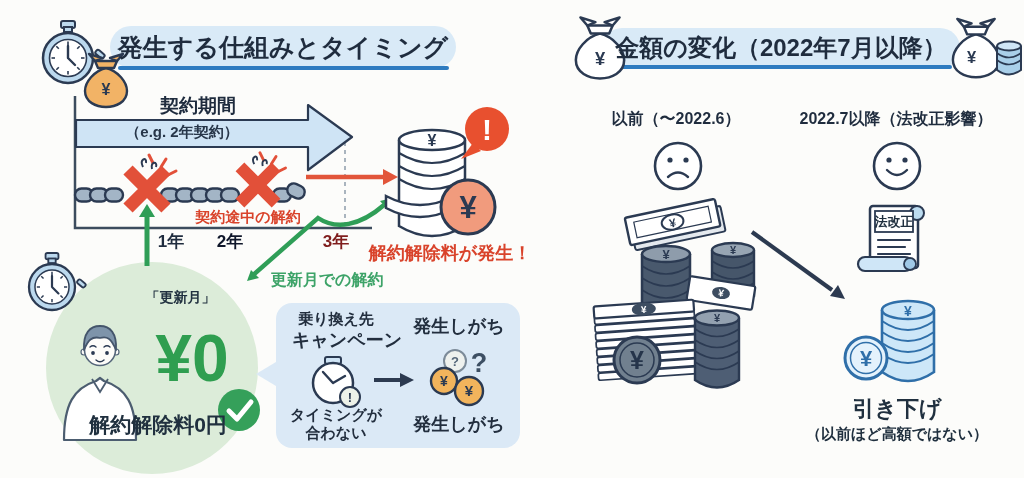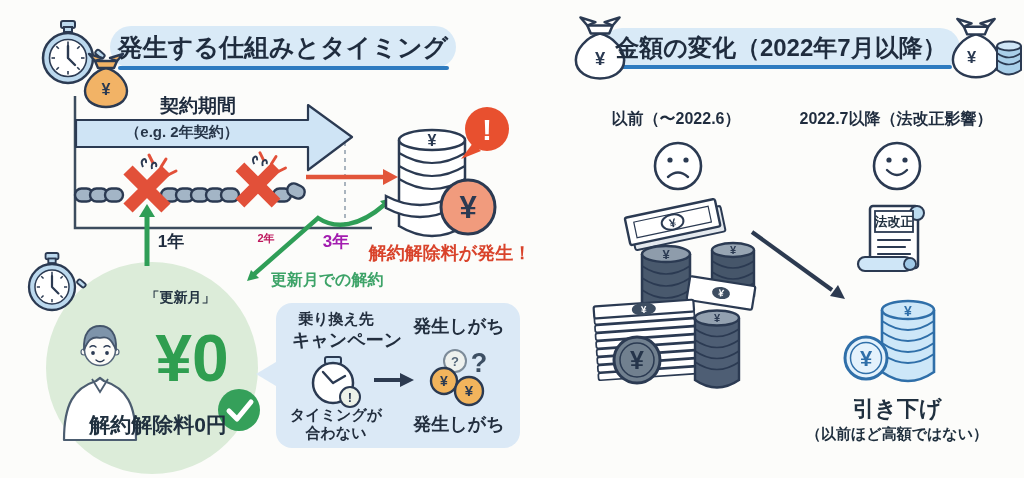--- a/index.html
+++ b/index.html
@@ -278,24 +278,25 @@
     <circle cx="866" cy="358" r="21" fill="#e4f2fc" stroke="#2f6fa9" stroke-width="3"></circle>
     <circle cx="866" cy="358" r="15.5" fill="none" stroke="#2f6fa9" stroke-width="1.5"></circle>
     <text class="svgtxt" x="866" y="366" font-size="22" fill="#2f6fa9" text-anchor="middle">¥</text>
   </g>
 </svg>
 
 <div class="t" style="left:138px;top:95px;width:120px;font-size:19px;color:#1f2c3e;">契約期間</div>
 
 <div class="t" style="left:110px;top:26px;width:346px;height:42px;line-height:42px;font-size:25px;color:#1f2c3e;">発生する仕組みとタイミング</div>
 <div class="t" style="left:112px;top:124px;width:140px;font-size:15px;color:#273649;">（e.g. 2年契約）</div>
+<div class="t" style="left:186px;top:209px;width:124px;font-size:15px;color:#d9432b;">契約途中の解約</div>
 
 <div class="t" style="left:105px;top:232px;width:40px;font-size:17px;color:#1f2c3e;margin-left:46px;">1年</div>
-<div class="t" style="left:210px;top:232px;width:40px;font-size:11px;color:#be185d;margin-left:36px;">2年</div>
-<div class="t" style="left:316px;top:232px;width:40px;font-size:17px;color:#a21caf;">3年</div>
+<div class="t" style="left:210px;top:232px;width:40px;font-size:17px;color:#0f172a;">2年</div>
+<div class="t" style="left:316px;top:232px;width:40px;font-size:17px;color:#7f1d1d;">3年</div>
 
 <div class="t" style="left:356px;top:243px;width:188px;font-size:18px;color:#d9432b;">解約解除料が発生！</div>
 <div class="t" style="left:260px;top:271px;width:134px;font-size:16px;color:#3da368;">更新月での解約</div>
 
 <div class="t" style="left:92px;top:290px;width:115px;font-size:14px;color:#20303f;margin-left:31px;">「更新月」</div>
 <div class="t" style="left:138px;top:322px;width:108px;font-size:66px;font-weight:800;color:#2f9e50;">¥0</div>
 <div class="t" style="left:62px;top:413px;width:192px;font-size:21px;color:#20303f;">解約解除料0円</div>
 
 <div class="t" style="left:292px;top:311px;width:88px;font-size:15px;">乗り換え先</div>
 <div class="t" style="left:292px;top:330px;width:88px;font-size:18px;">キャンペーン</div>

